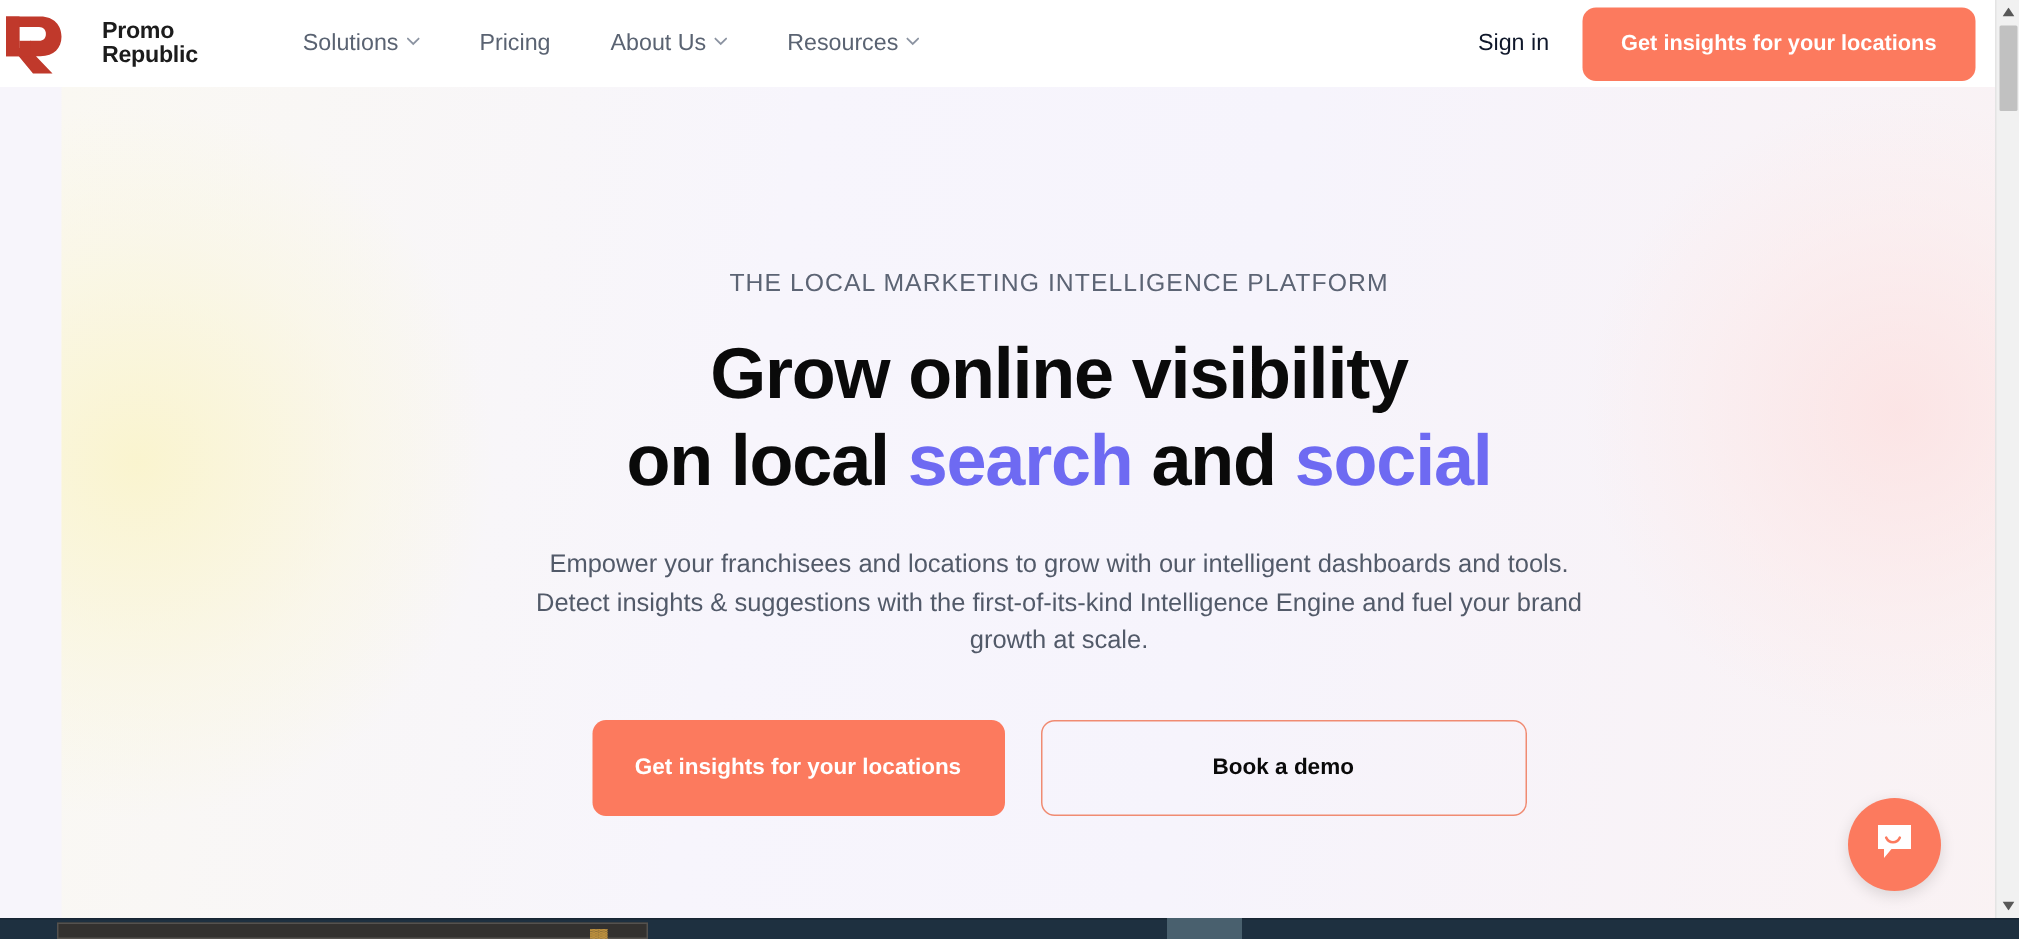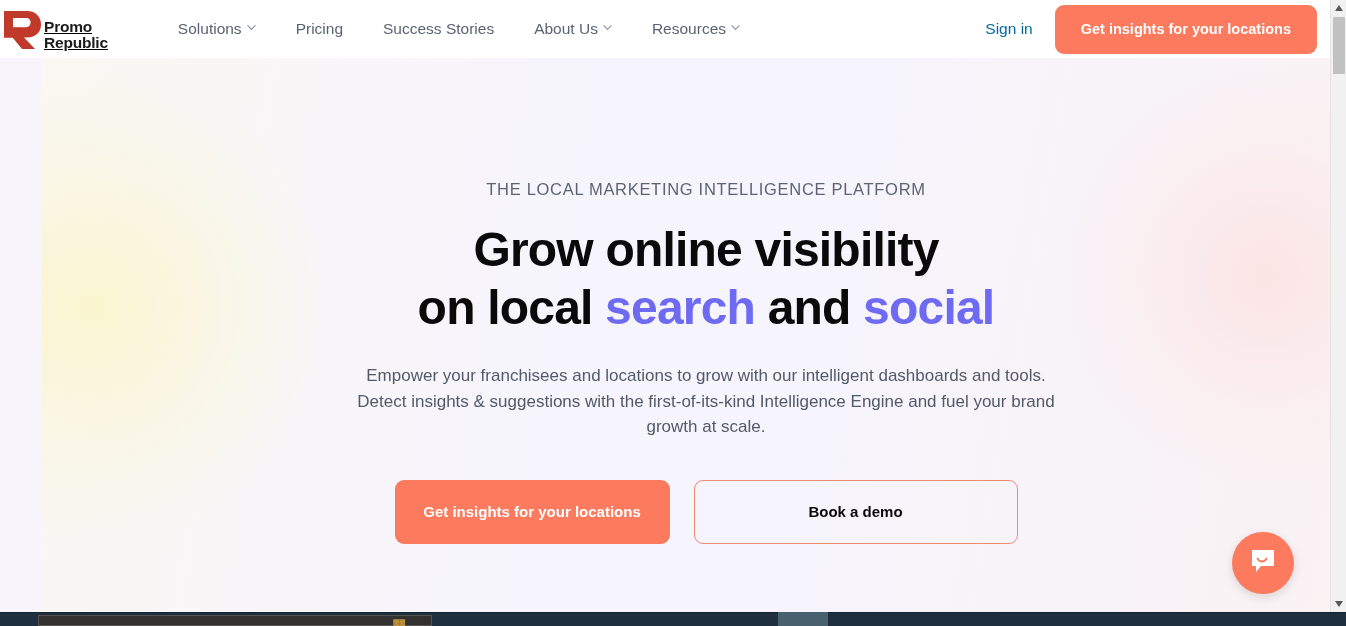--- a/index.html
+++ b/index.html
@@ -36,25 +36,24 @@
     width: 1330px;
     height: 58px;
     background: #ffffff;
     display: flex;
     align-items: center;
     z-index: 20;
   }
 
   .logo {
     display: flex;
-    align-items: flex-end;
+    align-items: center;
     margin-left: 2px;
-    gap: 0;
-    cursor: pointer;
-    text-decoration: underline;
+    gap: 24px;
+    cursor: pointer;
   }
   .logo-mark {
     width: 42px; height: 44px;
     display: block;
   }
   .logo-text {
     font-weight: bold;
     font-size: 15.5px;
     line-height: 16px;
     color: #1c1c1c;
@@ -88,21 +87,21 @@
 
   .header-right {
     margin-left: auto;
     display: flex;
     align-items: center;
     gap: 0;
     padding-right: 13px;
   }
   .signin {
     font-size: 15.5px;
-    color: #0369a1;
+    color: #0f172a;
     padding: 8px 22px;
     cursor: pointer;
     white-space: nowrap;
   }
   .btn-cta-header {
     background: #fc7a5e;
     color: #ffffff;
     font-weight: bold;
     font-size: 14.5px;
     border: none;
@@ -311,23 +310,20 @@
           <span class="caret">
             <svg width="9" height="9" viewBox="0 0 10 10">
                 <path d="M1 3 L5 7 L9 3" stroke="#8b93a1" stroke-width="1.3" fill="none" stroke-linecap="round"></path>
               </svg>
           </span>
         </div>
         <div class="nav-item">
           <span>Pricing</span>
         </div>
         <div class="nav-item">
-          <span>Success Stories</span>
-        </div>
-        <div class="nav-item">
           <span>About Us</span>
           <span class="caret">
             <svg width="9" height="9" viewBox="0 0 10 10">
                 <path d="M1 3 L5 7 L9 3" stroke="#8b93a1" stroke-width="1.3" fill="none" stroke-linecap="round"></path>
               </svg>
           </span>
         </div>
         <div class="nav-item">
           <span>Resources</span>
           <span class="caret">

